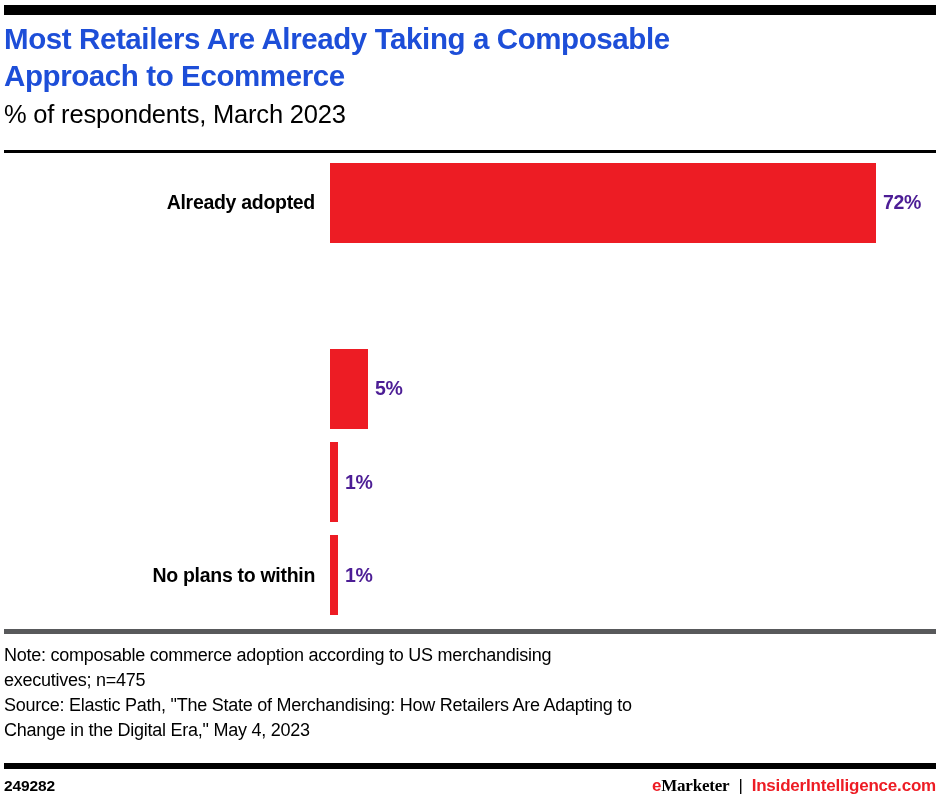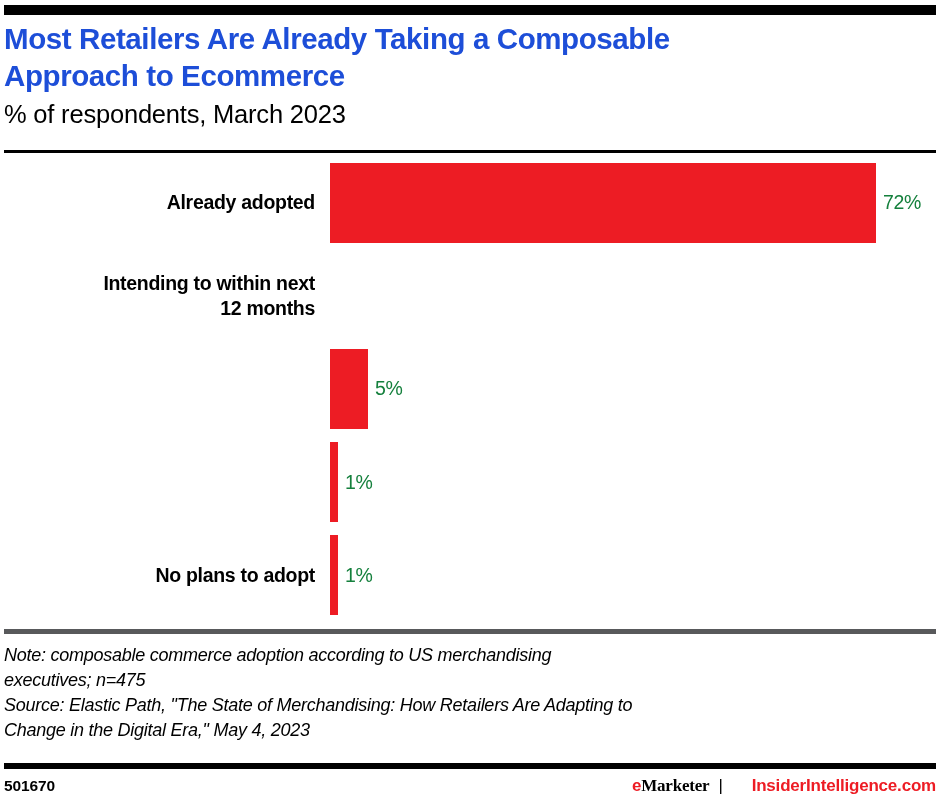--- a/index.html
+++ b/index.html
@@ -112,23 +112,23 @@
   }
 
   .bar {
     height: 80px;
     background: #ED1C24;
     flex: 0 0 auto;
   }
 
   .bar-value {
     font-size: 19.5px;
-    font-weight: normal;
+    font-weight: bold;
     letter-spacing: -0.3px;
-    color: #15803d;
+    color: #4c1d95;
     margin-left: 7px;
     white-space: nowrap;
   }
 
   
   .note-rule {
     position: absolute;
     left: 4px;
     top: 629px;
     width: 932px;
@@ -140,21 +140,20 @@
   .notes {
     position: absolute;
     left: 4px;
     top: 643px;
     width: 920px;
   }
 
   .note-line {
     font-size: 18px;
     line-height: 25px;
-    font-style: italic;
     color: #000000;
     letter-spacing: -0.25px;
     white-space: pre-line;
   }
 
   
   .footer-rule {
     position: absolute;
     left: 4px;
     top: 763px;
@@ -190,21 +189,21 @@
     white-space: pre;
   }
 
   .brand .e-red { color: #ED1C24; }
   .brand .mark-black { color: #000000; font-family: Liberation Serif, serif; }
   .brand .sep {
     color: #000000;
     margin: 0 9px;
     font-weight: normal;
   }
-  .brand .ii-red { color: #ED1C24; margin-left: 20px; }
+  .brand .ii-red { color: #ED1C24; }
 </style>
 </head>
 <body>
 
 <div id="page">
 
   <div class="top-rule"></div>
 
   <div class="header">
     <div class="chart-title">Most Retailers Are Already Taking a Composable
@@ -218,61 +217,59 @@
 
     <div class="bar-row">
       <div class="cat-label">Already adopted</div>
       <div class="bar-track">
         <div class="bar" style="width:546px;"></div>
         <div class="bar-value">72%</div>
       </div>
     </div>
 
     <div class="bar-row">
-      <div class="cat-label">Intending to within next
-12 months</div>
     </div>
 
     <div class="bar-row">
       <div class="bar-track">
         <div class="bar" style="width:38px;"></div>
         <div class="bar-value">5%</div>
       </div>
     </div>
 
     <div class="bar-row">
       <div class="bar-track">
         <div class="bar" style="width:8px;"></div>
         <div class="bar-value">1%</div>
       </div>
     </div>
 
     <div class="bar-row">
-      <div class="cat-label">No plans to adopt</div>
+      <div class="cat-label">No plans to within</div>
       <div class="bar-track">
         <div class="bar" style="width:8px;"></div>
         <div class="bar-value">1%</div>
       </div>
     </div>
 
   </div>
 
   <div class="note-rule"></div>
 
   <div class="notes">
     <div class="note-line">Note: composable commerce adoption according to US merchandising
 executives; n=475</div>
     <div class="note-line">Source: Elastic Path, "The State of Merchandising: How Retailers Are Adapting to
 Change in the Digital Era," May 4, 2023</div>
   </div>
 
   <div class="footer-rule"></div>
 
   <div class="footer">
-    <div class="chart-id">501670</div>
+    <div class="chart-id">249282</div>
     <div class="brand">
       <span class="e-red">e</span><span class="mark-black">Marketer</span>
       <span class="sep">|</span>
       <span class="ii-red">InsiderIntelligence.com</span>
     </div>
   </div>
 
 </div>
 
 </body></html>

